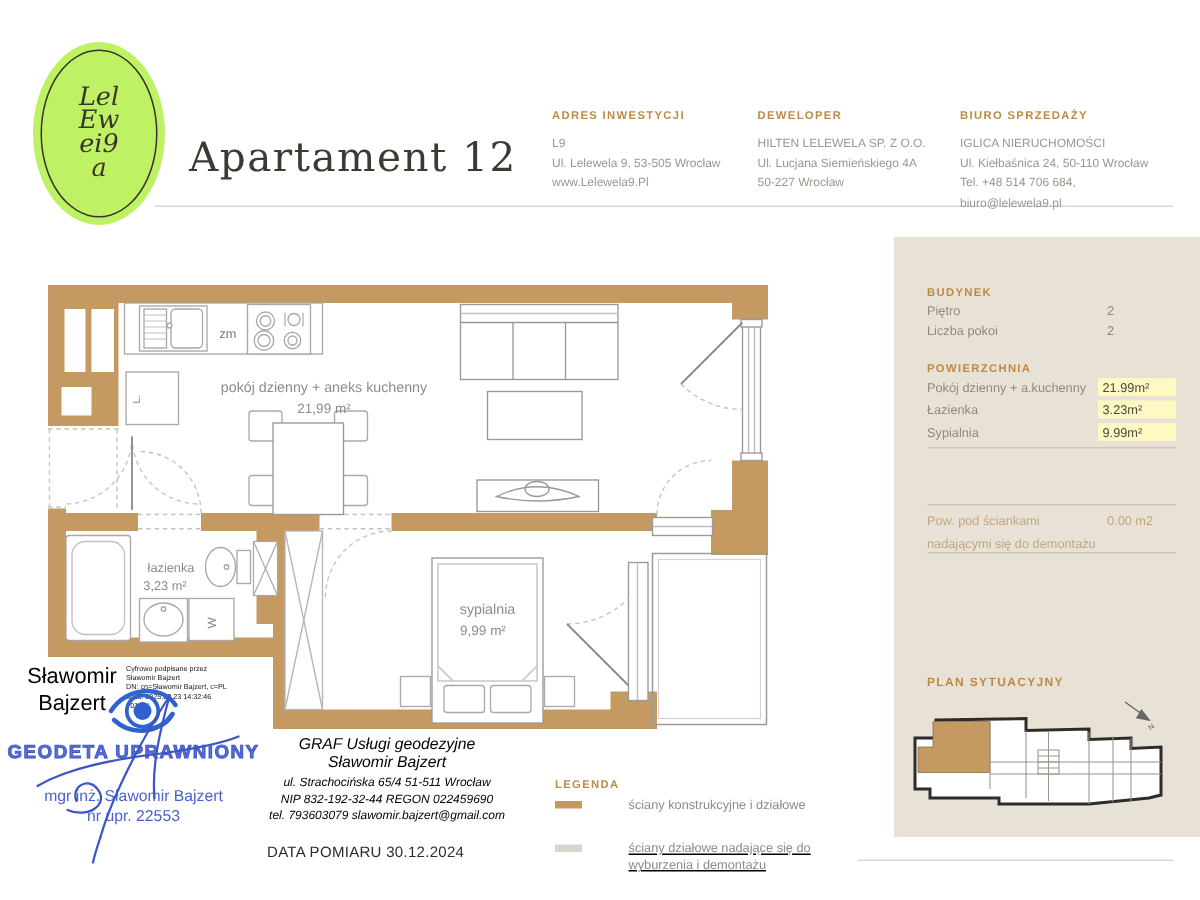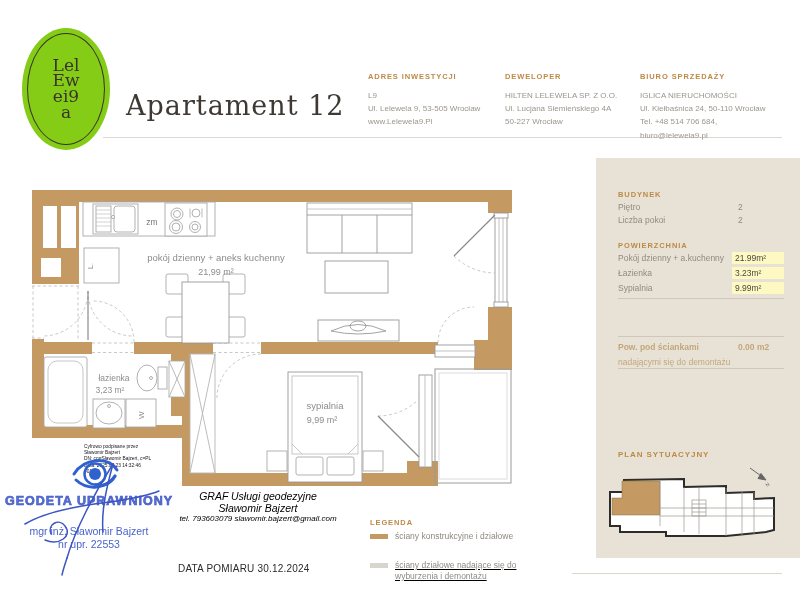--- a/index.html
+++ b/index.html
@@ -1,21 +1,21 @@
 <!DOCTYPE html>
 <html><head>
 <meta charset="utf-8">
 <style>
   html,body{margin:0;padding:0;background:#fff;}
   body{font-family:"Liberation Sans",sans-serif;}
   .page{position:relative;width:800px;height:600px;background:#fff;overflow:hidden;}
   .abs{position:absolute;}
 
   
-  .logo{left:22px;top:28px;width:88px;height:122px;background:#84cc16;border-radius:44px/61px;}
+  .logo{left:22px;top:28px;width:88px;height:122px;background:#bef264;border-radius:44px/61px;font-style:italic;}
   .logo-ring{position:absolute;left:5px;top:5px;right:5px;bottom:5px;border:1.5px solid #3a332b;border-radius:39px/56px;
     display:flex;flex-direction:column;align-items:center;justify-content:center;}
   .logo-ring span{font-family:"DejaVu Serif",serif;font-size:17px;line-height:0.92;color:#3a332b;}
 
   
   .title{left:126px;top:90px;font-family:"DejaVu Serif",serif;font-size:27px;letter-spacing:1px;color:#3e3933;}
   .rule{left:103px;top:137px;width:679px;height:1px;background:#ddd9d2;}
   .sec-h{font-size:7.5px;font-weight:bold;color:#bd8a45;letter-spacing:0.9px;}
   .hcol{width:134px;}
   .hcol .sec-h{margin:0 0 8px 0;}
@@ -28,41 +28,41 @@
   .sb-row .lbl{flex:1;}
   .sb-row .val{width:46px;}
   .val-hl{background:#fef9c3;color:#4c4840;padding:1px 3px;margin-top:-1px;}
   .sb-div{position:absolute;left:22px;right:22px;height:1px;background:#cfc8b8;}
   .razem-box{background:#f8ead4;padding:4px 6px 4px 6px;}
   .razem-line{display:flex;font-size:9px;color:#bd8a45;}
   .razem-line .lbl{flex:1;}
   .razem-line .val{width:46px;font-weight:bold;color:#c07c2e;}
   .razem-note{font-size:6.4px;color:#3c3a36;line-height:1.5;margin-top:2px;}
   .dem{font-size:8.5px;color:#c2a77d;line-height:1.8;}
-  .dem-row{display:flex;font-weight:bold;}
+  .dem-row{display:flex;}
   .dem-row .lbl{flex:1;}
   .dem-row .val{width:46px;}
 
   
   .signer{left:14px;top:442px;width:68px;font-size:14.5px;line-height:1.25;color:#000;text-align:center;}
   .dignote{left:84px;top:444px;width:76px;font-size:4.8px;line-height:1.3;color:#15151f;}
   .stamp{left:5px;top:494px;width:168px;text-align:center;color:#4a63cc;}
   .stamp .t1{font-size:12.5px;font-weight:bold;letter-spacing:1px;color:#5a6fd0;-webkit-text-stroke:0.6px #3c55c5;}
   .stamp .t2{font-size:10.5px;margin-top:17px;}
   .stamp .t3{font-size:10.5px;margin-top:1px;}
 
   
   .graf{left:163px;top:490px;width:190px;text-align:center;color:#000;font-style:italic;font-weight:normal;}
   .graf .g1{font-size:10.5px;line-height:1.15;}
   .graf .g2{font-size:8px;line-height:1.35;}
   .date{left:178px;top:563px;font-size:10px;color:#2b2b2b;letter-spacing:0.2px;}
 
   
   .legend{left:370px;top:518px;width:205px;}
-  .leg-row{display:flex;margin-top:4px;}
+  .leg-row{display:flex;margin-top:4px;gap:24px;}
   .leg-sw{width:18px;height:5px;margin:3px 7px 0 0;flex:0 0 auto;}
   .leg-row span{font-size:8.5px;color:#8f8a85;line-height:1.3;max-width:160px;}
   .sw-structural{background:#c49a62;}
   .sw-removable{background:#d8d5cf;}
 
   .sb-bottom-rule{left:572px;top:573px;width:210px;height:1px;background:#dcd7cc;}
   svg text{font-family:"Liberation Sans",sans-serif;}
 </style>
 </head>
 <body>
@@ -328,20 +328,24 @@
     <g fill="#8c8c8c">
       <text x="186" y="76" text-anchor="middle" font-size="9.5">pokój dzienny + aneks kuchenny</text>
       <text x="186" y="90" text-anchor="middle" font-size="9">21,99 m²</text>
       <text x="84" y="196" text-anchor="middle" font-size="8.5">łazienka</text>
       <text x="80" y="208" text-anchor="middle" font-size="8.5">3,23 m²</text>
       <text x="295" y="224" text-anchor="middle" font-size="9.5">sypialnia</text>
       <text x="292" y="238" text-anchor="middle" font-size="9">9,99 m²</text>
     </g>
   </svg>
 
+  <div class="abs signer">
+    <div>Sławomir</div>
+    <div>Bajzert</div>
+  </div>
   <div class="abs dignote">
     <div>Cyfrowo podpisane przez</div>
     <div>Sławomir Bajzert</div>
     <div>DN: cn=Sławomir Bajzert, c=PL</div>
     <div>Data: 2025.03.23 14:32:46</div>
     <div>+01'00'</div>
   </div>
   <svg class="abs" style="left:70px;top:450px;" width="52" height="44" viewBox="0 0 52 44">
     <g stroke="#2f62cf" stroke-width="3" fill="none" stroke-linecap="round">
       <path d="M4 24 C14 8 38 6 47 20"></path>
@@ -363,20 +367,22 @@
       <path d="M52 100 C60 72 80 34 98 6"></path>
       <path d="M98 6 C92 28 86 52 88 74"></path>
       <path d="M30 82 C44 88 58 78 50 68 C44 60 32 66 36 76"></path>
       <path d="M52 100 C50 106 48 112 47 117"></path>
     </g>
   </svg>
 
   <div class="abs graf">
     <div class="g1">GRAF Usługi geodezyjne</div>
     <div class="g1">Sławomir Bajzert</div>
+    <div class="g2" style="margin-top:3px;">ul. Strachocińska 65/4  51-511 Wrocław</div>
+    <div class="g2">NIP 832-192-32-44  REGON 022459690</div>
     <div class="g2">tel. 793603079  slawomir.bajzert@gmail.com</div>
   </div>
   <div class="abs date">DATA POMIARU 30.12.2024</div>
 
   <div class="abs legend">
     <div class="sec-h">LEGENDA</div>
     <div class="leg-row">
       <div class="leg-sw sw-structural"></div>
       <span>ściany konstrukcyjne i działowe</span>
     </div>

